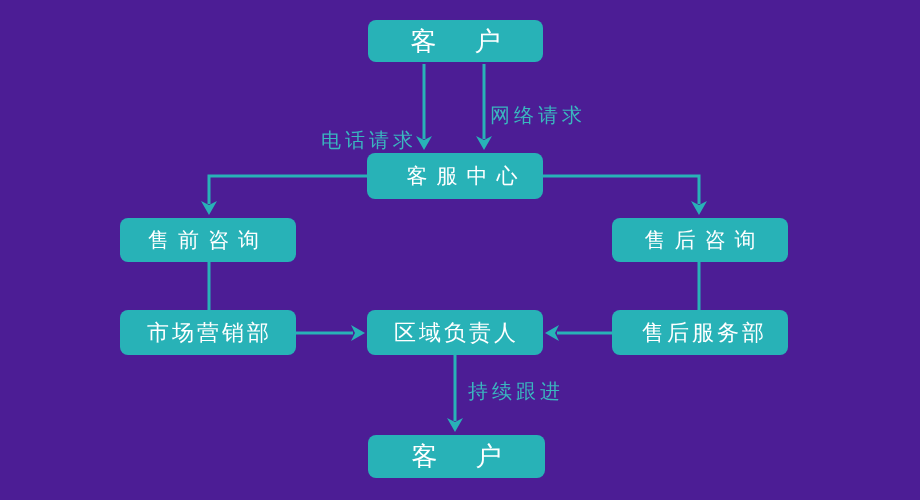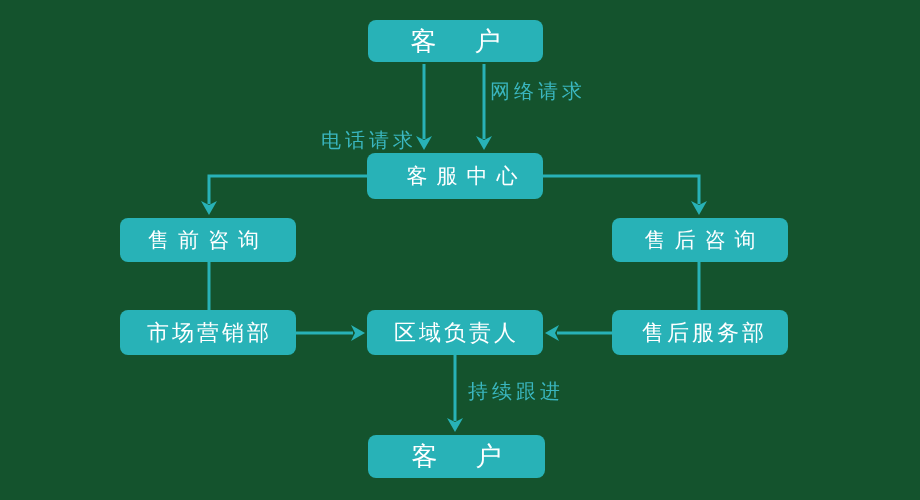--- a/index.html
+++ b/index.html
@@ -4,21 +4,21 @@
 <style>
   html, body {
     margin: 0;
     padding: 0;
     background: #ffffff;
   }
   .canvas {
     position: relative;
     width: 920px;
     height: 500px;
-    background: #14532d;
+    background: #4c1d95;
     overflow: hidden;
     font-family: "Liberation Sans", sans-serif;
   }
   .connectors {
     position: absolute;
     left: 0;
     top: 0;
     width: 920px;
     height: 500px;
     display: block;
@@ -48,21 +48,21 @@
 
   .edge-label {
     position: absolute;
     color: #3ab6bf;
     font-size: 20px;
     letter-spacing: 4px;
     white-space: nowrap;
     line-height: 23px;
   }
   .el-phone  { right: 503px; top: 95px;  text-align: right; margin-top: 34px; }
-  .el-web    { left: 490px;  top: 80px; text-align: right; }
+  .el-web    { left: 490px;  top: 104px; text-align: right; }
   .el-follow { left: 468px;  top: 380px; }
 </style>
 </head>
 <body>
 
 <div class="canvas">
 
   <svg class="connectors" viewBox="0 0 920 500" xmlns="http://www.w3.org/2000/svg" aria-hidden="true">
     <g stroke="#28b2b7" stroke-width="3" fill="none">
 

